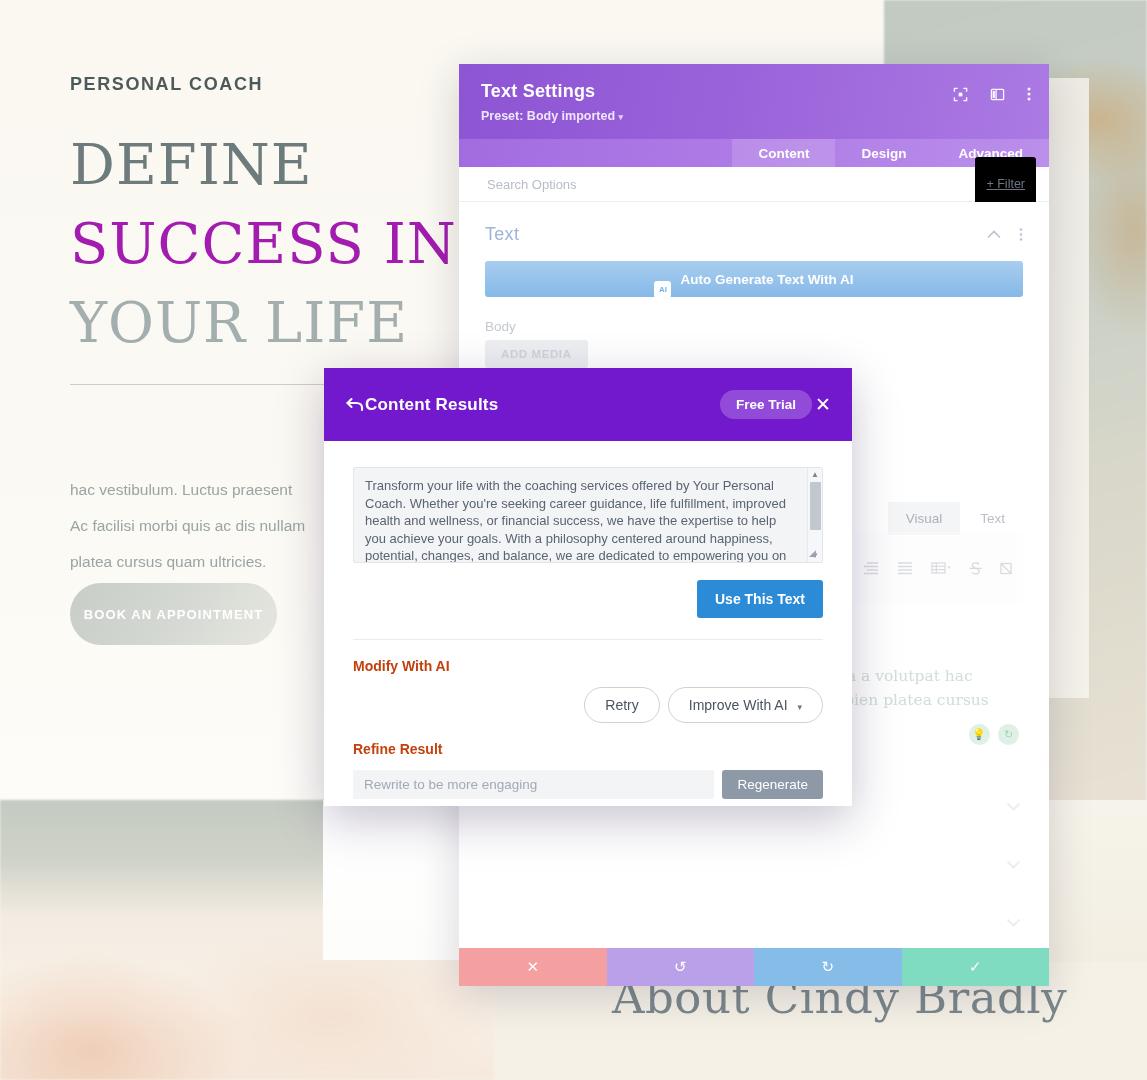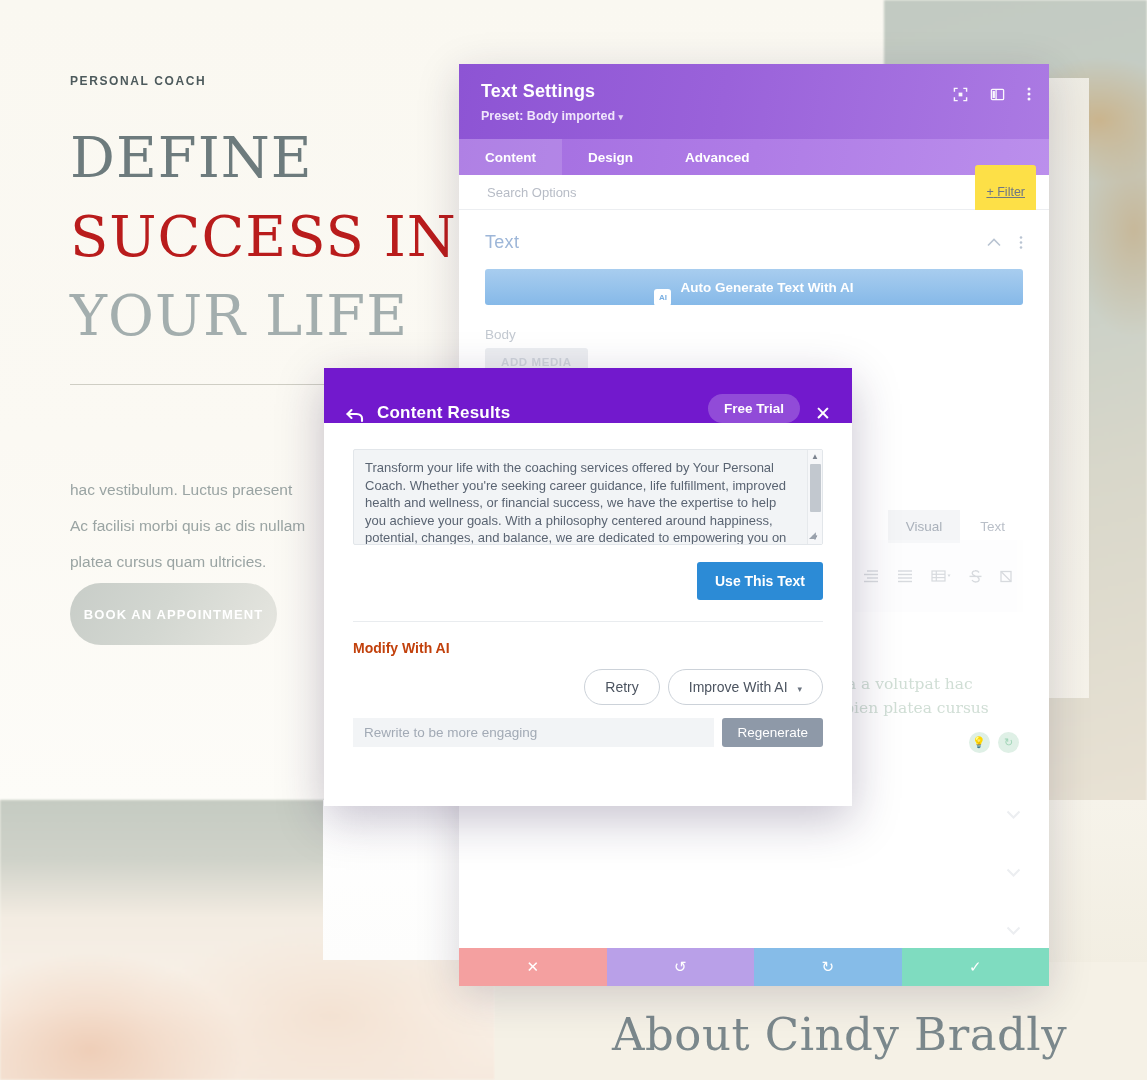--- a/index.html
+++ b/index.html
@@ -73,36 +73,36 @@
     background: #f5f1e6;
   }
 
   
   .hero {
     position: absolute;
     left: 70px; top: 74px;
     width: 400px;
   }
   .eyebrow {
-    font-size: 12px;
+    font-size: 18px;
     letter-spacing: 1.6px;
     font-weight: 700;
     color: #4d5a5c;
     text-transform: uppercase;
   }
   .hero-title {
     margin-top: 30px;
     font-family: "DejaVu Serif", serif;
     font-weight: 400;
     font-size: 56px;
     line-height: 79px;
     letter-spacing: 1px;
     color: #6d7b7d;
   }
-  .hero-title .l2 { color: #b91c1c; }
+  .hero-title .l2 { color: #a21caf; }
   .hero-title .l3 { color: #a3aeae; }
   .hero-rule {
     position: absolute;
     left: 0; top: 310px;
     width: 330px; height: 1px;
     background: #cfcec4;
   }
   .hero-body {
     position: absolute;
     left: 0; top: 398px;
@@ -120,21 +120,21 @@
     background: linear-gradient(120deg,#c8cdc8 0%, #d3d7d1 45%, #e6e6e0 100%);
     color: #ffffff;
     font-size: 13px;
     font-weight: 700;
     letter-spacing: 1.1px;
     cursor: pointer;
   }
 
   .about-title {
     position: absolute;
-    left: 612px; top: 1007px;
+    left: 612px; top: 970px;
     font-family: "DejaVu Serif", serif;
     font-size: 45px;
     line-height: 56px;
     color: #7b888c;
     letter-spacing: .5px;
   }
 
   
   #settings-modal {
     position: absolute;
@@ -168,24 +168,25 @@
   .sm-header-icons {
     position: absolute;
     right: 18px; top: 22px;
     display: flex;
     align-items: center;
     gap: 22px;
   }
   .sm-hicon { color:#fff; opacity:.95; cursor:pointer; line-height:0; }
 
   .sm-tabs {
-    height: 36px;
+    height: 28px;
     background: linear-gradient(100deg,#a26ce0 0%, #af7ce6 50%, #bb8fec 100%);
     display: flex;
     align-items: stretch;
+    justify-content: flex-end;
   }
   .sm-tab {
     padding: 0 26px;
     display: flex; align-items: center;
     color: #ffffff;
     font-size: 13.5px;
     font-weight: 700;
     cursor: pointer;
   }
   .sm-tab.active { background: rgba(255,255,255,.14); }
@@ -200,21 +201,21 @@
   .sm-search-input {
     flex: 1;
     border: 0; outline: 0;
     font-size: 13px;
     color: #9aa0ab;
     font-family: "Liberation Sans", sans-serif;
     background: transparent;
   }
   .sm-search-input::placeholder { color:#b7bcc6; }
   .sm-filter-btn {
-    background: #fde047;
+    background: #000000;
     border: 0;
     border-radius: 3px;
     padding: 20px 11px;
     font-size: 12.5px;
     color: #6e7684;
     cursor: pointer;
     font-family: "Liberation Sans", sans-serif;
     text-decoration: underline;
   }
 
@@ -321,25 +322,25 @@
   #content-results {
     position: absolute;
     left: 324px; top: 368px;
     width: 528px; height: 438px;
     background: #ffffff;
     box-shadow: 0 14px 44px rgba(40,25,70,.26);
     display: flex; flex-direction: column;
     overflow: hidden;
   }
   .cr-header {
-    height: 55px;
+    height: 73px;
     background: #7219cd;
-    display: flex; align-items: flex-end;
+    display: flex; align-items: center;
     padding: 0 18px 0 22px;
-    gap: 12px;
+    gap: 0;
   }
   .cr-back { color:#fff; line-height:0; cursor:pointer; }
   .cr-title { color:#fff; font-size:17px; font-weight:700; flex:1; letter-spacing:.2px; }
   .cr-trial {
     background: rgba(255,255,255,.22);
     color: #ffffff;
     border: 0;
     border-radius: 16px;
     padding: 7px 16px;
     font-size: 13.5px; font-weight: 700;
@@ -651,20 +652,21 @@
 
       <div class="cr-section-label">Modify With AI</div>
       <div class="cr-modify-row">
         <button class="pill-btn">Retry</button>
         <button class="pill-btn">
           <span>Improve With AI</span>
           <span class="caret">▾</span>
         </button>
       </div>
 
+      <div class="cr-section-label">Refine Result</div>
       <div class="cr-refine-row">
         <input class="cr-refine-input" placeholder="Rewrite to be more engaging" style="">
         <button class="cr-regen-btn">Regenerate</button>
       </div>
 
     </div>
   </div>
 
 </div>
 

